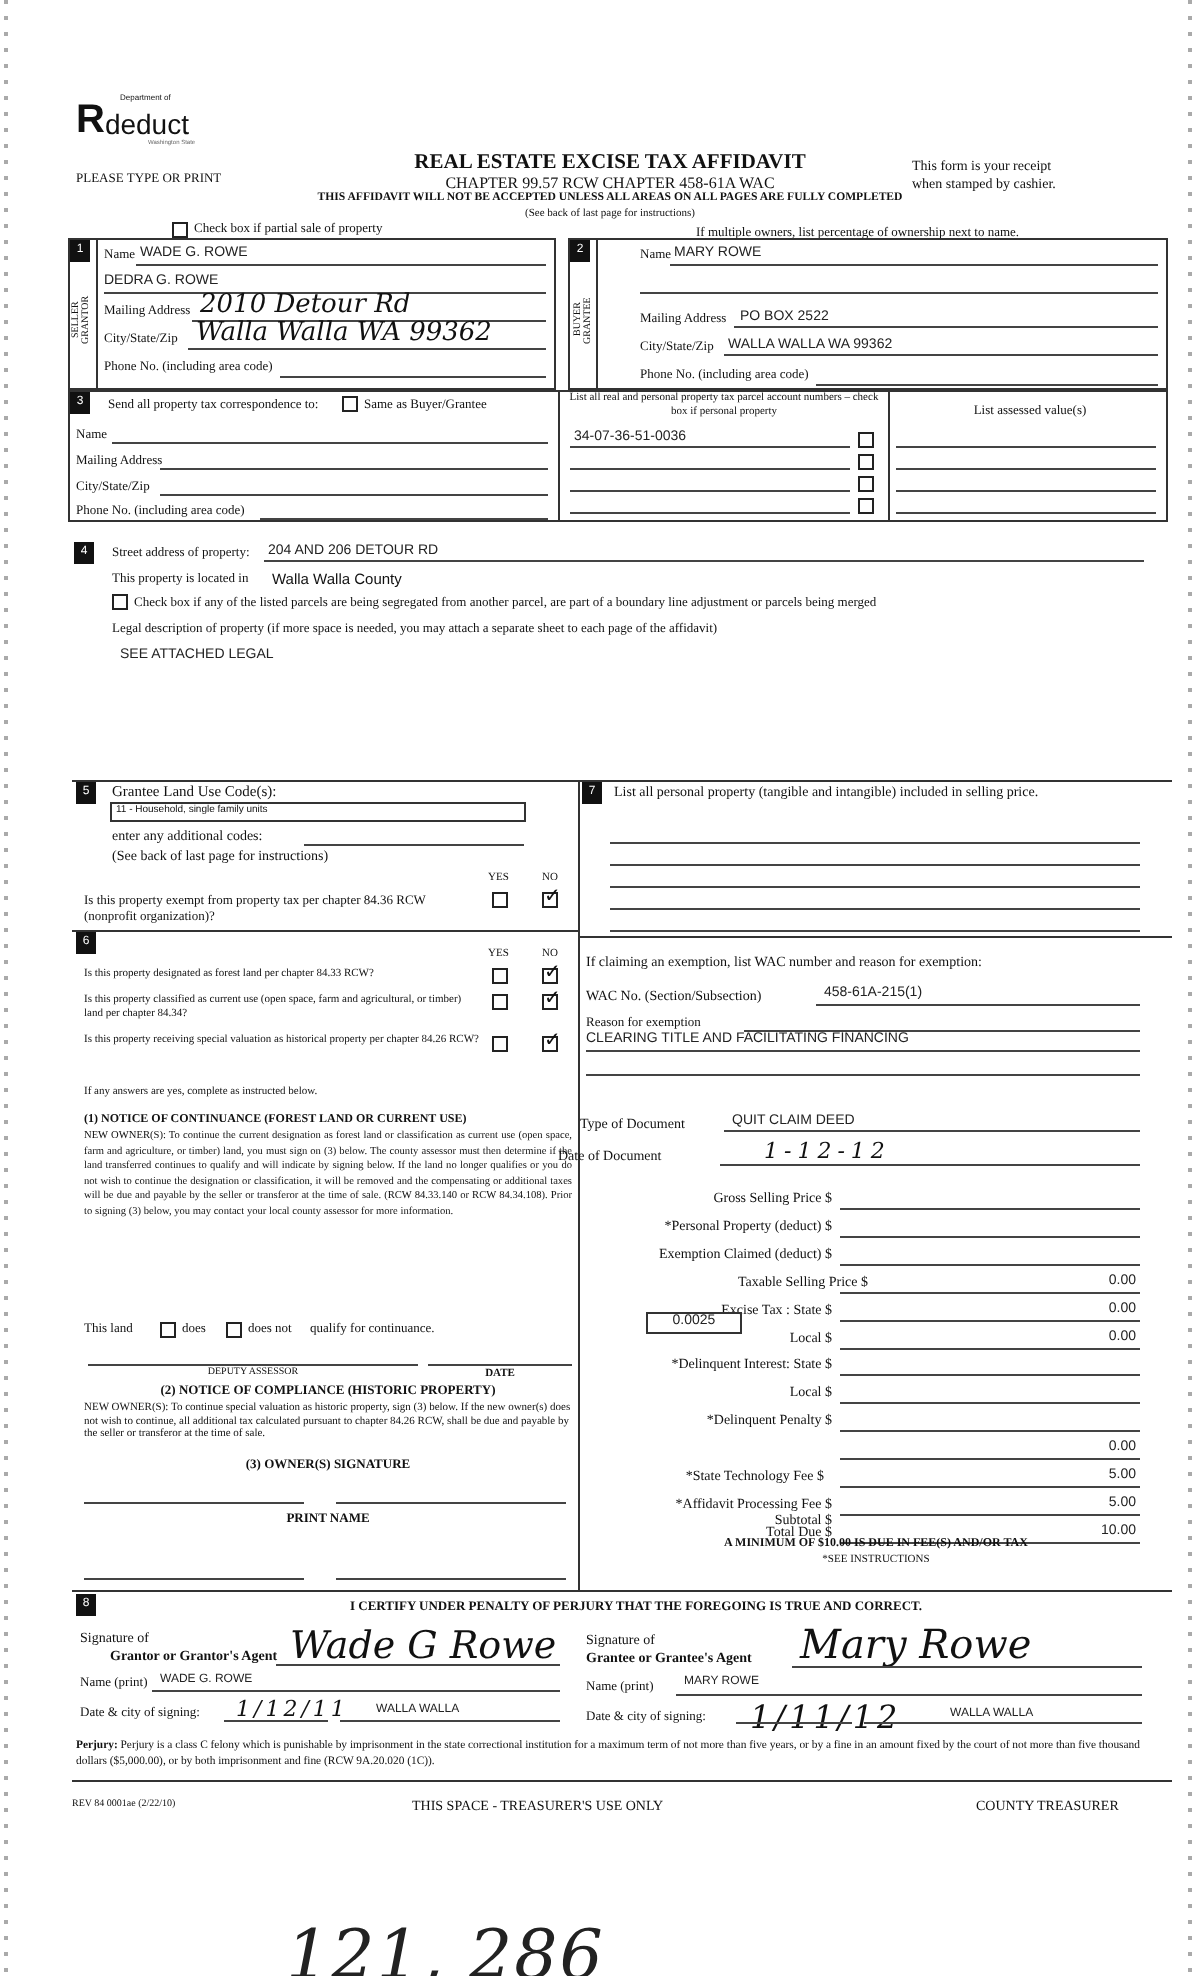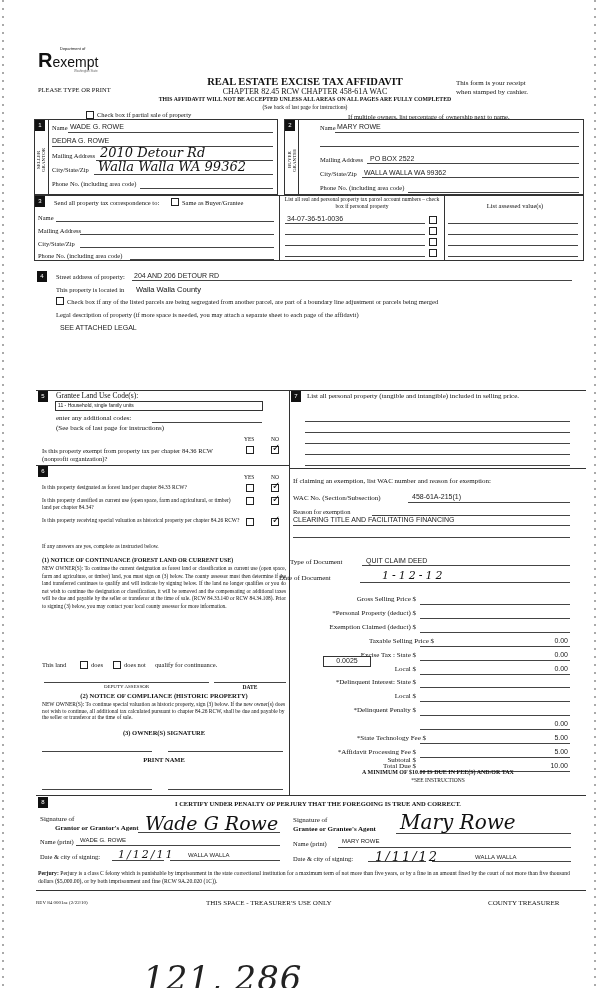--- a/index.html
+++ b/index.html
@@ -25,27 +25,27 @@
 </head>
 <body>
 
 <div class="edge" style="left:2px;"></div>
 <div class="edge" style="left:594px;"></div>
 
 <div class="abs" style="left:38px;top:46px;width:70px;">
   <div class="sans" style="font-size:4px;margin-left:22px;">Department of</div>
   <div style="display:flex;align-items:flex-end;">
     <span class="sans bold" style="font-size:20px;line-height:18px;">R</span>
-    <span class="sans" style="font-size:14px;line-height:14px;">exempt</span>
+    <span class="sans" style="font-size:14px;line-height:14px;">deduct</span>
   </div>
   <div class="sans" style="font-size:3px;margin-left:36px;color:#666;">Washington State</div>
 </div>
 <div class="abs t6" style="left:38px;top:86px;">PLEASE TYPE OR PRINT</div>
 <div class="abs bold center" style="left:160px;top:76px;width:290px;font-size:10.5px;">REAL ESTATE EXCISE TAX AFFIDAVIT</div>
-<div class="abs center t8" style="left:160px;top:87px;width:290px;">CHAPTER 82.45 RCW    CHAPTER 458-61A WAC</div>
+<div class="abs center t8" style="left:160px;top:87px;width:290px;">CHAPTER 99.57 RCW    CHAPTER 458-61A WAC</div>
 <div class="abs t7" style="left:456px;top:79px;">This form is your receipt</div>
 <div class="abs t7" style="left:456px;top:88px;">when stamped by cashier.</div>
 <div class="abs bold center" style="left:70px;top:96px;width:470px;font-size:5.8px;">THIS AFFIDAVIT WILL NOT BE ACCEPTED UNLESS ALL AREAS ON ALL PAGES ARE FULLY COMPLETED</div>
 <div class="abs center" style="left:200px;top:104px;width:210px;font-size:5.5px;">(See back of last page for instructions)</div>
 <div class="cb" style="left:86px;top:111px;"></div>
 <div class="abs t6" style="left:97px;top:111px;">Check box if partial sale of property</div>
 <div class="abs t6" style="left:348px;top:113px;">If multiple owners, list percentage of ownership next to name.</div>
 
 <div class="box" style="left:34px;top:119px;width:244px;height:76px;"></div>
 <div class="box" style="left:284px;top:119px;width:300px;height:76px;"></div>
@@ -226,21 +226,21 @@
     <div class="abs fill right" style="left: 420px; top: 678.4px; width: 148px;"></div>
     <div class="abs t7 right" style="left: 290px; top: 692.3px; width: 126px;">Local $</div>
     <div class="line" style="left: 420px; top: 701.3px; width: 150px;"></div>
     <div class="abs fill right" style="left: 420px; top: 692.3px; width: 148px;"></div>
     <div class="abs t7 right" style="left: 290px; top: 706.2px; width: 126px;">*Delinquent Penalty $</div>
     <div class="line" style="left: 420px; top: 715.2px; width: 150px;"></div>
     <div class="abs fill right" style="left: 420px; top: 706.2px; width: 148px;"></div>
     <div class="abs t7 right" style="left: 290px; top: 720.1px; width: 126px; margin-top: 36px;">Subtotal $</div>
     <div class="line" style="left: 420px; top: 729.1px; width: 150px;"></div>
     <div class="abs fill right" style="left: 420px; top: 720.1px; width: 148px;">0.00</div>
-    <div class="abs t7 right" style="left: 300px; top: 734px; width: 126px;">*State Technology Fee $</div>
+    <div class="abs t7 right" style="left: 286px; top: 734px; width: 126px;">*State Technology Fee $</div>
     <div class="line" style="left: 420px; top: 743px; width: 150px;"></div>
     <div class="abs fill right" style="left: 420px; top: 734px; width: 148px;">5.00</div>
     <div class="abs t7 right" style="left: 290px; top: 747.9px; width: 126px;">*Affidavit Processing Fee $</div>
     <div class="line" style="left: 420px; top: 756.9px; width: 150px;"></div>
     <div class="abs fill right" style="left: 420px; top: 747.9px; width: 148px;">5.00</div>
     <div class="abs t7 right" style="left: 290px; top: 761.8px; width: 126px;">Total Due $</div>
     <div class="line" style="left: 420px; top: 770.8px; width: 150px;"></div>
     <div class="abs fill right" style="left: 420px; top: 761.8px; width: 148px;">10.00</div>
   </div>
 <div class="box" style="left:323px;top:656px;width:48px;height:11px;"></div>
@@ -266,21 +266,21 @@
 <div class="line" style="left:170px;top:860px;width:110px;"></div>
 
 <div class="abs t7" style="left:293px;top:816px;">Signature of</div>
 <div class="abs t7 bold" style="left:293px;top:825px;">Grantee or Grantee's Agent</div>
 <div class="abs hand" style="left:400px;top:810px;font-size:20px;">Mary Rowe</div>
 <div class="line" style="left:396px;top:833px;width:175px;"></div>
 <div class="abs t6" style="left:293px;top:840px;">Name (print)</div>
 <div class="abs fill" style="left:342px;top:838px;font-size:6px;">MARY ROWE</div>
 <div class="line" style="left:338px;top:847px;width:233px;"></div>
 <div class="abs t6" style="left:293px;top:855px;">Date &amp; city of signing:</div>
-<div class="abs hand" style="left:375px;top:849px;font-size:13px;letter-spacing:2px;">1/11/12</div>
+<div class="abs hand" style="left:375px;top:849px;font-size:16px;letter-spacing:2px;">1/11/12</div>
 <div class="line" style="left:368px;top:861px;width:58px;"></div>
 <div class="abs fill" style="left:475px;top:854px;font-size:6px;">WALLA WALLA</div>
 <div class="line" style="left:432px;top:861px;width:139px;"></div>
 
 <div class="abs" style="left:38px;top:870px;width:548px;font-size:5.7px;line-height:7.5px;">
   <span class="bold">Perjury:</span>
   <span>Perjury is a class C felony which is punishable by imprisonment in the state correctional institution for a maximum term of not more than five years, or by a fine in an amount fixed by the court of not more than five thousand dollars ($5,000.00), or by both imprisonment and fine (RCW 9A.20.020 (1C)).</span>
 </div>
 <div class="line" style="left:36px;top:890px;width:550px;background:#333;"></div>
 

